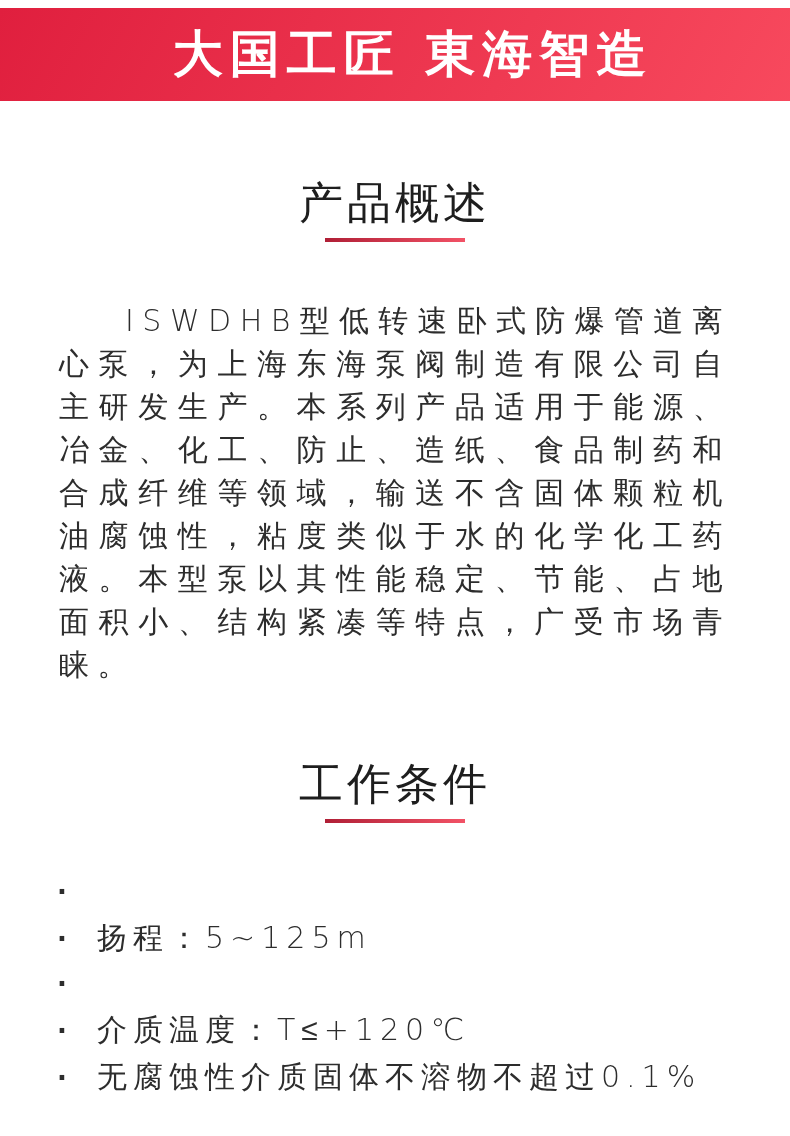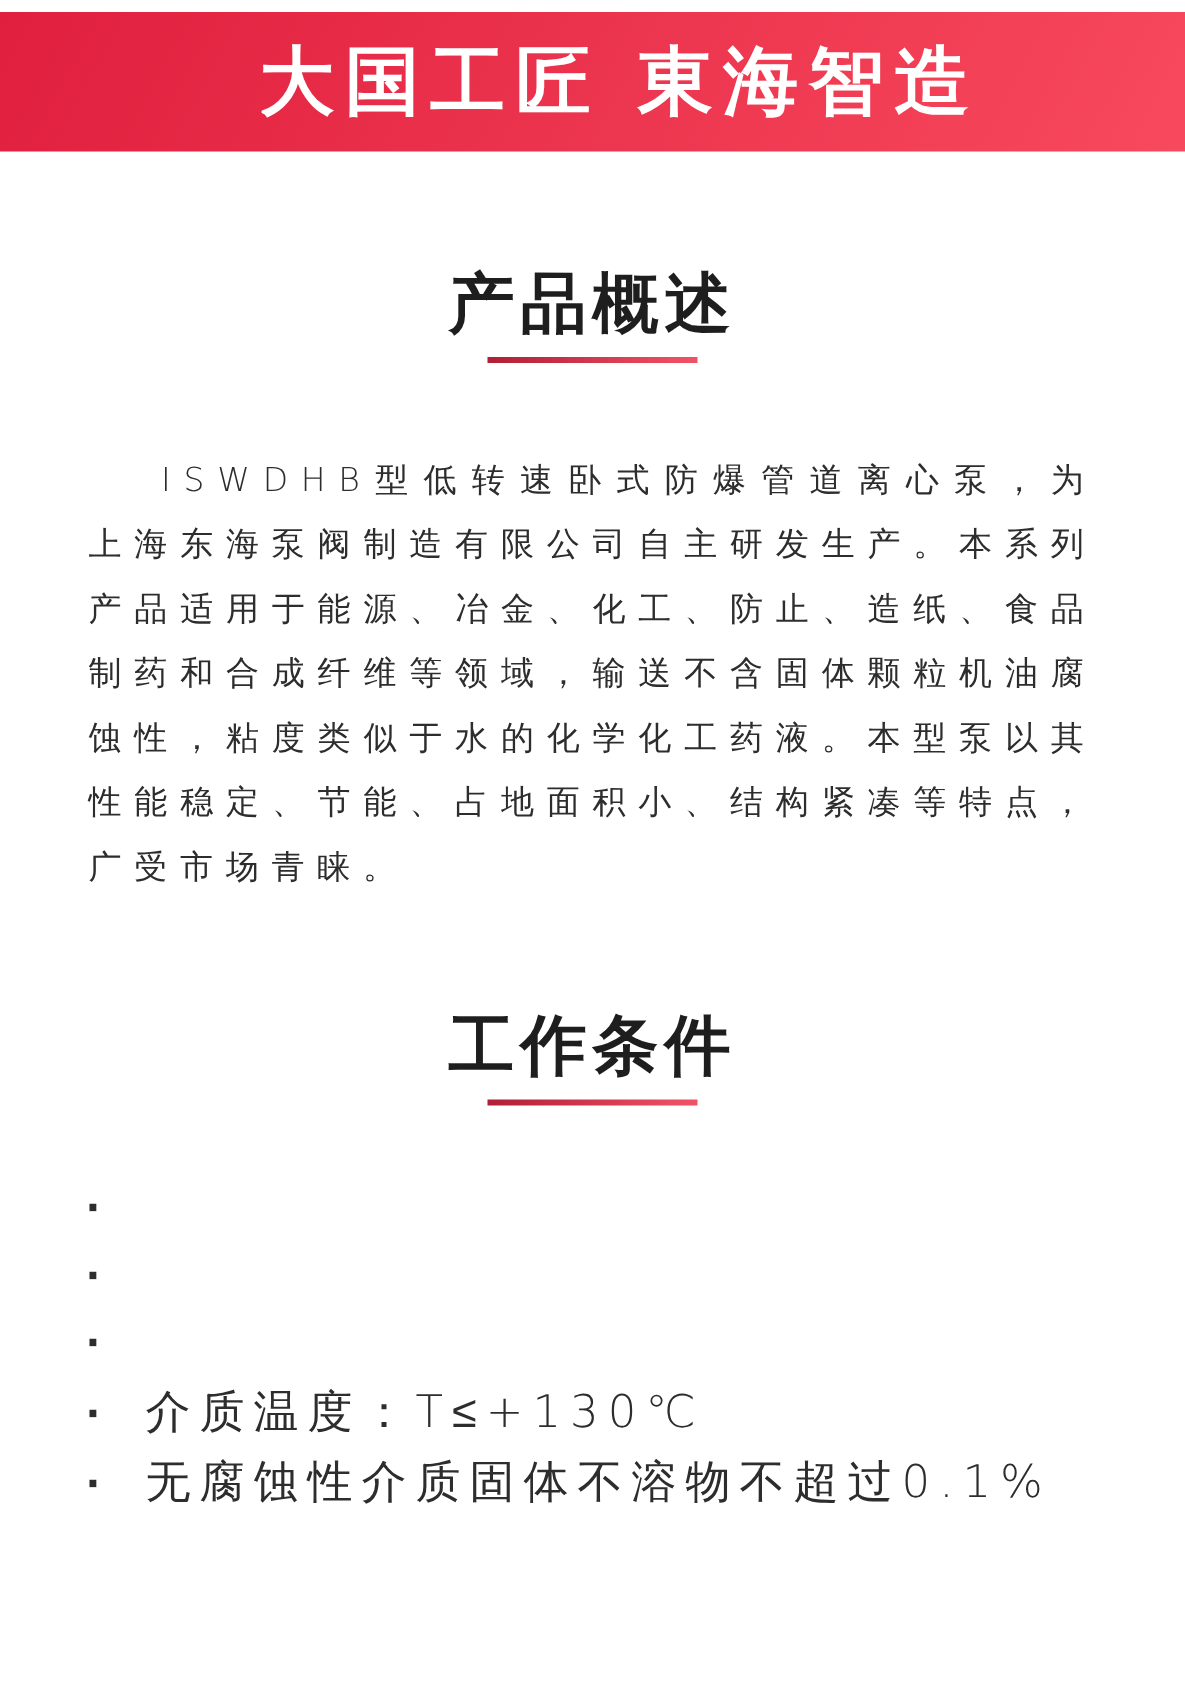--- a/index.html
+++ b/index.html
@@ -31,38 +31,38 @@
     letter-spacing: 7px;
     white-space: nowrap;
   }
 
   
   .sec-title {
     margin: 0;
     text-align: center;
     font-size: 44px;
     line-height: 52px;
-    font-weight: 700;
+    font-weight: 400;
     color: #1e1e1e;
     letter-spacing: 4px;
   }
   .sec-overview .sec-title { margin-top: 76px; }
   .sec-conditions .sec-title { margin-top: 72px; }
   .title-underline {
     width: 140px;
     height: 4px;
     margin: 9px auto 0 auto;
     background: linear-gradient(90deg, var(--line-from, #b01f36) 0%, var(--line-to, #f25266) 100%);
   }
 
   
   .overview-paragraph {
     width: 672px;
     margin: 57px auto 0 auto;
-    font-size: 22px;
+    font-size: 30px;
     line-height: 43px;
     letter-spacing: 8.5px;
     text-align: justify;
     text-indent: 2.2em;
     color: #2d2d2d;
     font-weight: 300;
   }
 
   
   .cond-list {
@@ -108,27 +108,28 @@
 
   <section class="sec-conditions">
     <h2 class="sec-title">工作条件</h2>
     <div class="title-underline"></div>
     <ul class="cond-list">
       <li class="cond-item">
           <span class="cond-bullet">·</span>
         </li>
         <li class="cond-item">
           <span class="cond-bullet">·</span>
+          <span class="cond-text">扬程：5~125m</span>
         </li>
         <li class="cond-item">
           <span class="cond-bullet">·</span>
         </li>
         <li class="cond-item">
           <span class="cond-bullet">·</span>
-          <span class="cond-text">介质温度：T≤+130℃</span>
+          <span class="cond-text">介质温度：T≤+120℃</span>
         </li>
         <li class="cond-item">
           <span class="cond-bullet">·</span>
           <span class="cond-text">无腐蚀性介质固体不溶物不超过0.1%</span>
         </li>
     </ul>
   </section>
 
 </div>
 

